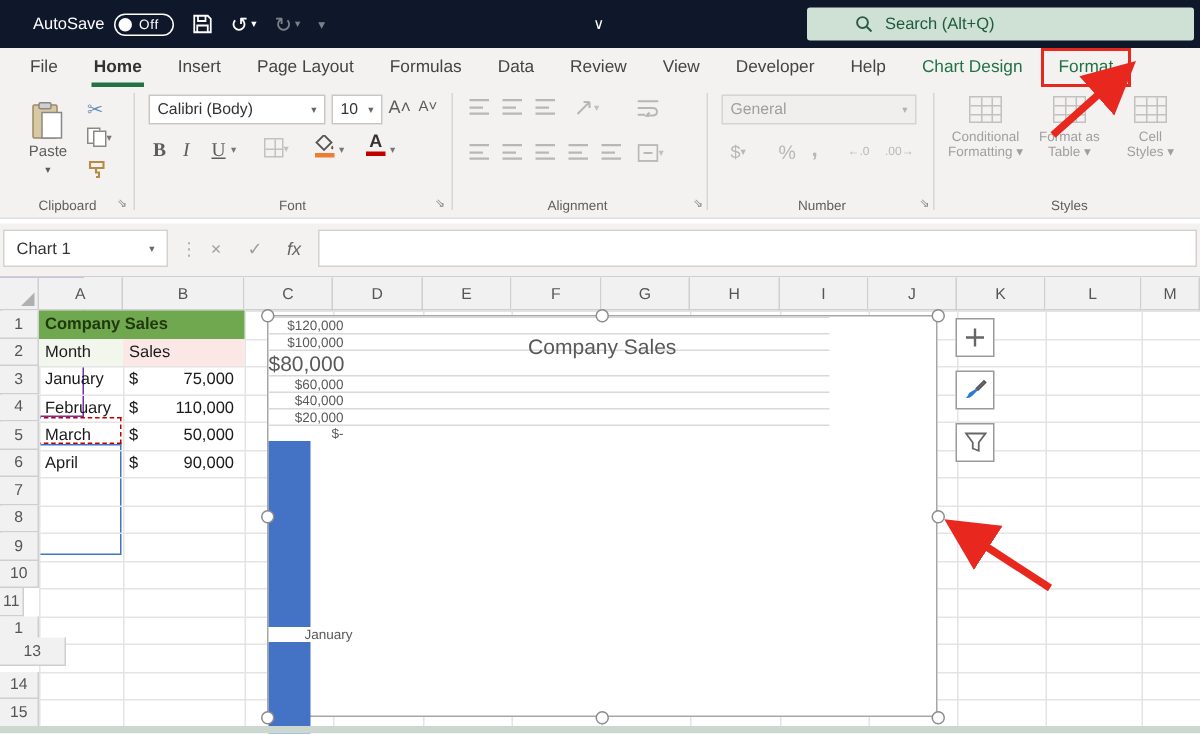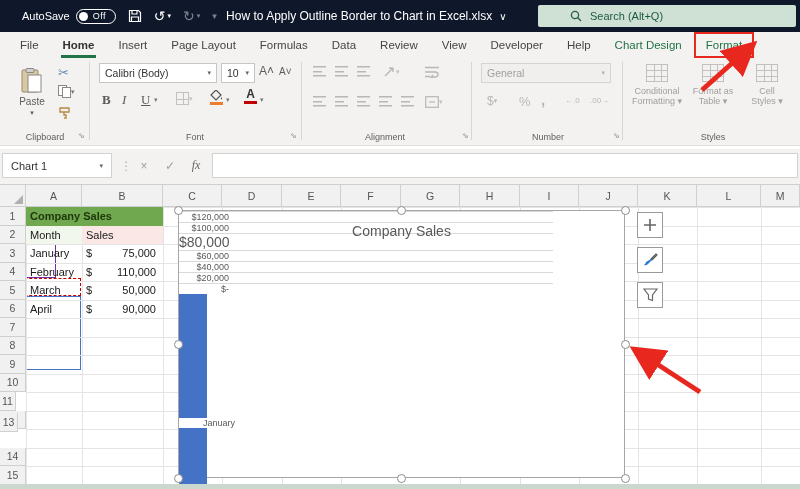--- a/index.html
+++ b/index.html
@@ -90,21 +90,20 @@
     <span class="qicon">
       <svg width="14" height="14" viewBox="0 0 14 14">
           <path d="M1.5 1.5 h9 l2 2 v9 h-11 z M4 1.5 v3.5 h5 v-3.5 M3.5 13 v-5 h7 v5" fill="none" stroke="#fff" stroke-width="1.2"></path>
         </svg>
     </span>
     <span class="qicon">↺<span class="dd">▾</span></span>
     <span class="qicon dim">↻<span class="dd">▾</span></span>
     <span class="qicon dim" style="font-size:9px;">▾</span>
   </div>
   <div class="doc-title">
-    <span>How to Apply Outline Border to Chart in Excel.xlsx</span>
     <span style="font-size:10px;">∨</span>
   </div>
   <div class="searchbox">
     <svg width="12" height="12" viewBox="0 0 12 12" style="position:absolute;left:32px;">
         <circle cx="5" cy="5" r="3.6" fill="none" stroke="#2a5c40" stroke-width="1.3"></circle>
         <line x1="7.8" y1="7.8" x2="11" y2="11" stroke="#2a5c40" stroke-width="1.3"></line>
       </svg>
     <span>Search (Alt+Q)</span>
   </div>
 </div>
@@ -263,21 +262,21 @@
 </div>
 
 <div class="fbar">
   <div class="namebox">
     <span>Chart 1</span>
     <span class="dd">▾</span>
   </div>
   <span class="fbtn" style="left:114px; color:#b0aeac;">⋮</span>
   <span class="fbtn" style="left:132px;">×</span>
   <span class="fbtn" style="left:158px;">✓</span>
-  <span class="fbtn" style="left:184px; color:#666; font-style:italic; font-family:Liberation Serif, serif;">fx</span>
+  <span class="fbtn" style="left:184px; color:#666; font-style:italic; font-family:Liberation Sans, sans-serif;">fx</span>
   <div class="finput"></div>
 </div>
 
 <div class="sheet" id="sheet">
     <div class="gridline" style="left: 26px; top: 22px; width: 1px; height: 277px;"></div>
     <div class="gridline" style="left: 82px; top: 22px; width: 1px; height: 277px;"></div>
     <div class="gridline" style="left: 163px; top: 22px; width: 1px; height: 277px;"></div>
     <div class="gridline" style="left: 222px; top: 22px; width: 1px; height: 277px;"></div>
     <div class="gridline" style="left: 282px; top: 22px; width: 1px; height: 277px;"></div>
     <div class="gridline" style="left: 341px; top: 22px; width: 1px; height: 277px;"></div>
@@ -325,21 +324,21 @@
     <div class="hdrcell" style="left: 0px; top: 59px; width: 26px; height: 18.5px;">3</div>
     <div class="hdrcell" style="left: 0px; top: 77.5px; width: 26px; height: 18.5px;">4</div>
     <div class="hdrcell" style="left: 0px; top: 96px; width: 26px; height: 18.5px;">5</div>
     <div class="hdrcell" style="left: 0px; top: 114.5px; width: 26px; height: 18.5px;">6</div>
     <div class="hdrcell" style="left: 0px; top: 133px; width: 26px; height: 18.5px;">7</div>
     <div class="hdrcell" style="left: 0px; top: 151.5px; width: 26px; height: 18.5px;">8</div>
     <div class="hdrcell" style="left: 0px; top: 170px; width: 26px; height: 18.5px;">9</div>
     <div class="hdrcell" style="left: 0px; top: 188.5px; width: 26px; height: 18.5px;">10</div>
     <div class="hdrcell" style="left: 0px; top: 207px; width: 16px; height: 18.5px;">11</div>
     <div class="hdrcell" style="left: 0px; top: 225.5px; width: 26px; height: 18.5px;">1</div>
-    <div class="hdrcell" style="left: 0px; top: 228px; width: 18px; height: 18.5px;">13</div>
+    <div class="hdrcell" style="left: 0px; top: 240px; width: 44px; height: 18.5px;">13</div>
     <div class="hdrcell" style="left: 0px; top: 262.5px; width: 26px; height: 18.5px;">14</div>
     <div class="hdrcell" style="left: 0px; top: 281px; width: 26px; height: 18.5px;">15</div>
     <div class="cell" style="left: 26px; top: 22px; width: 137px; height: 18.5px; background: rgb(111, 168, 79); color: rgb(33, 56, 13); font-weight: 600;">Company Sales</div>
     <div class="cell" style="left: 26px; top: 40.5px; width: 56px; height: 18.5px; background: rgb(242, 247, 238);">Month</div>
     <div class="cell" style="left: 82px; top: 40.5px; width: 81px; height: 18.5px; background: rgb(251, 231, 230);">Sales</div>
     <div class="cell" style="left: 26px; top: 59px; width: 56px; height: 18.5px;">January</div>
     <div class="cell" style="left: 82px; top: 59px; width: 20px; height: 18.5px;">$</div>
     <div class="cell" style="left: 100px; top: 59px; width: 60px; height: 18.5px; justify-content: flex-end;">75,000</div>
     <div class="cell" style="left: 26px; top: 77.5px; width: 56px; height: 18.5px;">February</div>
     <div class="cell" style="left: 82px; top: 77.5px; width: 20px; height: 18.5px;">$</div>

